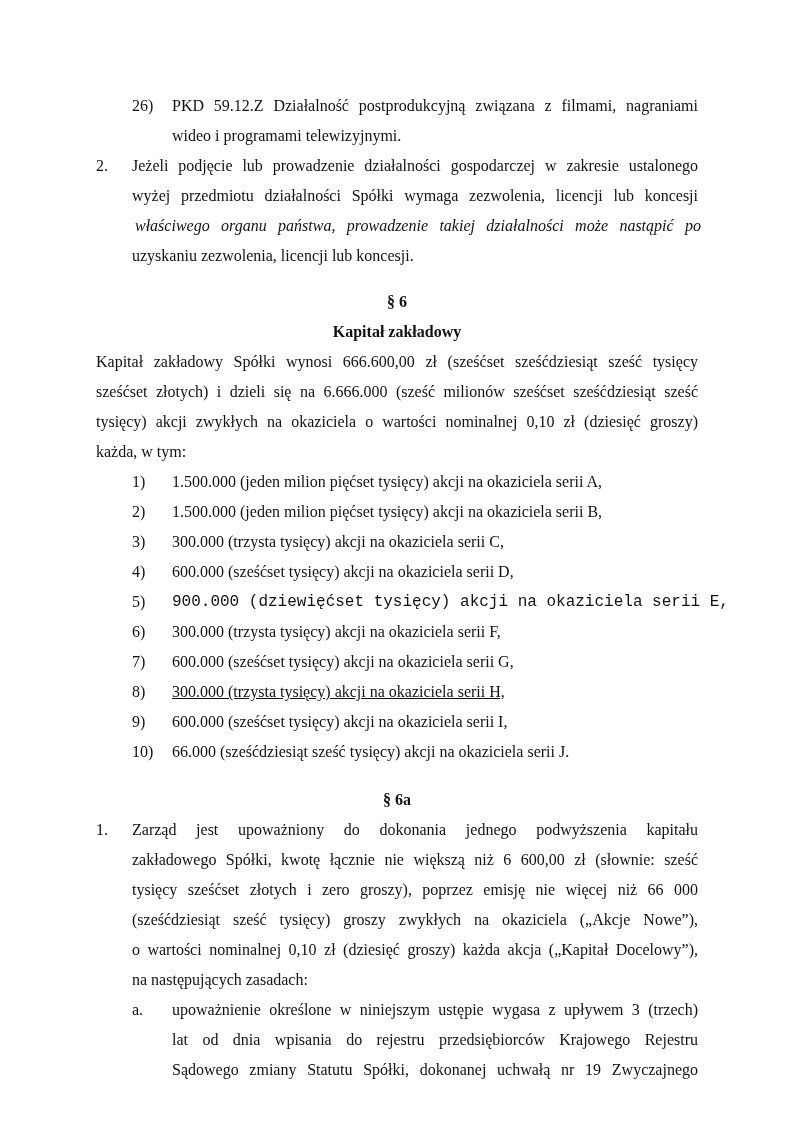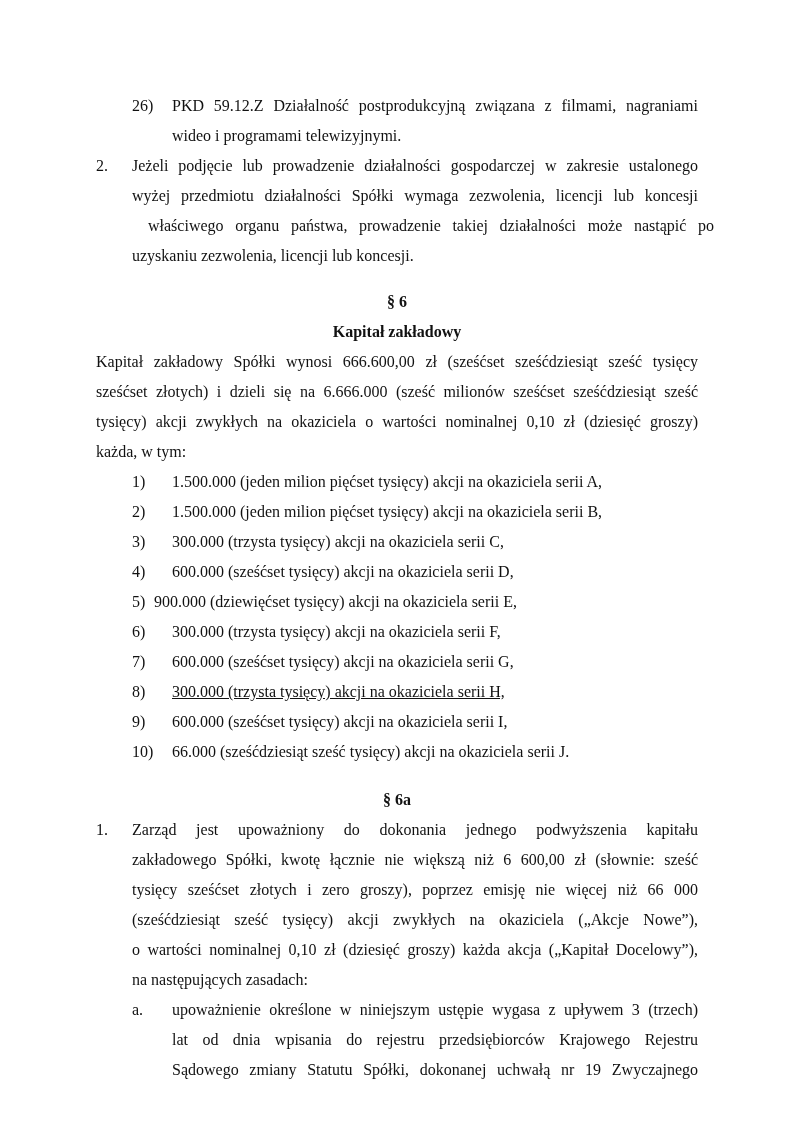--- a/index.html
+++ b/index.html
@@ -20,59 +20,59 @@
 
 <div class="page">
 
   <div class="num" style="left:132px; top:96px;">26)</div>
   <div class="just" style="left:172px; top:96px; width:526px;"><span class="j">PKD 59.12.Z Działalność postprodukcyjną związana z filmami, nagraniami</span></div>
   <div class="line" style="left:172px; top:126px;">wideo i programami telewizyjnymi.</div>
 
   <div class="num" style="left:96px; top:156px;">2.</div>
   <div class="just" style="left:132px; top:186px; width:566px;"><span class="j">wyżej przedmiotu działalności Spółki wymaga zezwolenia, licencji lub koncesji</span></div>
   <div class="just" style="left:132px; top:156px; width:566px;"><span class="j">Jeżeli podjęcie lub prowadzenie działalności gospodarczej w zakresie ustalonego</span></div>
-  <div class="just" style="left:148px; top:216px; width:566px;"><span class="j">właściwego organu państwa, prowadzenie takiej działalności może nastąpić po</span></div>
+  <div class="just" style="left:135px; top:216px; width:566px;font-style:italic;"><span class="j">właściwego organu państwa, prowadzenie takiej działalności może nastąpić po</span></div>
   <div class="line" style="left:132px; top:246px;">uzyskaniu zezwolenia, licencji lub koncesji.</div>
 
   <div class="center" style="top:292px;">§ 6</div>
   <div class="center" style="top:322px;">Kapitał zakładowy</div>
 
   <div class="just" style="left:96px; top:352px; width:602px;"><span class="j">Kapitał zakładowy Spółki wynosi 666.600,00 zł (sześćset sześćdziesiąt sześć tysięcy</span></div>
   <div class="just" style="left:96px; top:382px; width:602px;"><span class="j">sześćset złotych) i dzieli się na 6.666.000 (sześć milionów sześćset sześćdziesiąt sześć</span></div>
   <div class="just" style="left:96px; top:412px; width:602px;"><span class="j">tysięcy) akcji zwykłych na okaziciela o wartości nominalnej 0,10 zł (dziesięć groszy)</span></div>
   <div class="line" style="left:96px; top:442px;">każda, w tym:</div>
 
   <div class="num" style="left:132px; top:472px;">1)</div>
   <div class="line" style="left:172px; top:472px;">1.500.000 (jeden milion pięćset tysięcy) akcji na okaziciela serii A,</div>
   <div class="num" style="left:132px; top:502px;">2)</div>
   <div class="line" style="left:172px; top:502px;">1.500.000 (jeden milion pięćset tysięcy) akcji na okaziciela serii B,</div>
   <div class="num" style="left:132px; top:532px;">3)</div>
   <div class="line" style="left:172px; top:532px;">300.000 (trzysta tysięcy) akcji na okaziciela serii C,</div>
   <div class="num" style="left:132px; top:562px;">4)</div>
   <div class="line" style="left:172px; top:562px;">600.000 (sześćset tysięcy) akcji na okaziciela serii D,</div>
   <div class="num" style="left:132px; top:592px;">5)</div>
-  <div class="line" style="left:154px; top:592px;">900.000 (dziewięćset tysięcy) akcji na okaziciela serii E,</div>
+  <div class="line" style="left:172px; top:592px;font-family:Liberation Mono, monospace;">900.000 (dziewięćset tysięcy) akcji na okaziciela serii E,</div>
   <div class="num" style="left:132px; top:622px;">6)</div>
   <div class="line" style="left:172px; top:622px;text-align:center;">300.000 (trzysta tysięcy) akcji na okaziciela serii F,</div>
   <div class="num" style="left:132px; top:652px;">7)</div>
   <div class="line" style="left:172px; top:652px;">600.000 (sześćset tysięcy) akcji na okaziciela serii G,</div>
   <div class="num" style="left:132px; top:682px;">8)</div>
   <div class="line" style="left:172px; top:682px;text-decoration:underline;">300.000 (trzysta tysięcy) akcji na okaziciela serii H,</div>
   <div class="num" style="left:132px; top:712px;">9)</div>
   <div class="line" style="left:172px; top:712px;">600.000 (sześćset tysięcy) akcji na okaziciela serii I,</div>
   <div class="num" style="left:132px; top:742px;">10)</div>
   <div class="line" style="left:172px; top:742px;">66.000 (sześćdziesiąt sześć tysięcy) akcji na okaziciela serii J.</div>
 
   <div class="center" style="top:790px;">§ 6a</div>
 
   <div class="num" style="left:96px; top:820px;">1.</div>
   <div class="just" style="left:132px; top:820px; width:566px;"><span class="j">Zarząd jest upoważniony do dokonania jednego podwyższenia kapitału</span></div>
   <div class="just" style="left:132px; top:850px; width:566px;"><span class="j">zakładowego Spółki, kwotę łącznie nie większą niż 6 600,00 zł (słownie: sześć</span></div>
   <div class="just" style="left:132px; top:880px; width:566px;"><span class="j">tysięcy sześćset złotych i zero groszy), poprzez emisję nie więcej niż 66 000</span></div>
-  <div class="just" style="left:132px; top:910px; width:566px;"><span class="j">(sześćdziesiąt sześć tysięcy) akcji zwykłych na okaziciela („Akcje Nowe”),</span></div>
+  <div class="just" style="left:132px; top:910px; width:566px;"><span class="j">(sześćdziesiąt sześć tysięcy) groszy zwykłych na okaziciela („Akcje Nowe”),</span></div>
   <div class="just" style="left:132px; top:940px; width:566px;text-decoration:underline;"><span class="j">o wartości nominalnej 0,10 zł (dziesięć groszy) każda akcja („Kapitał Docelowy”),</span></div>
   <div class="line" style="left:132px; top:970px;">na następujących zasadach:</div>
 
   <div class="num" style="left:132px; top:1000px;">a.</div>
   <div class="just" style="left:172px; top:1000px; width:526px;"><span class="j">upoważnienie określone w niniejszym ustępie wygasa z upływem 3 (trzech)</span></div>
   <div class="just" style="left:172px; top:1030px; width:526px;"><span class="j">lat od dnia wpisania do rejestru przedsiębiorców Krajowego Rejestru</span></div>
   <div class="just" style="left:172px; top:1060px; width:526px;"><span class="j">Sądowego zmiany Statutu Spółki, dokonanej uchwałą nr 19 Zwyczajnego</span></div>
 
 </div>
 

